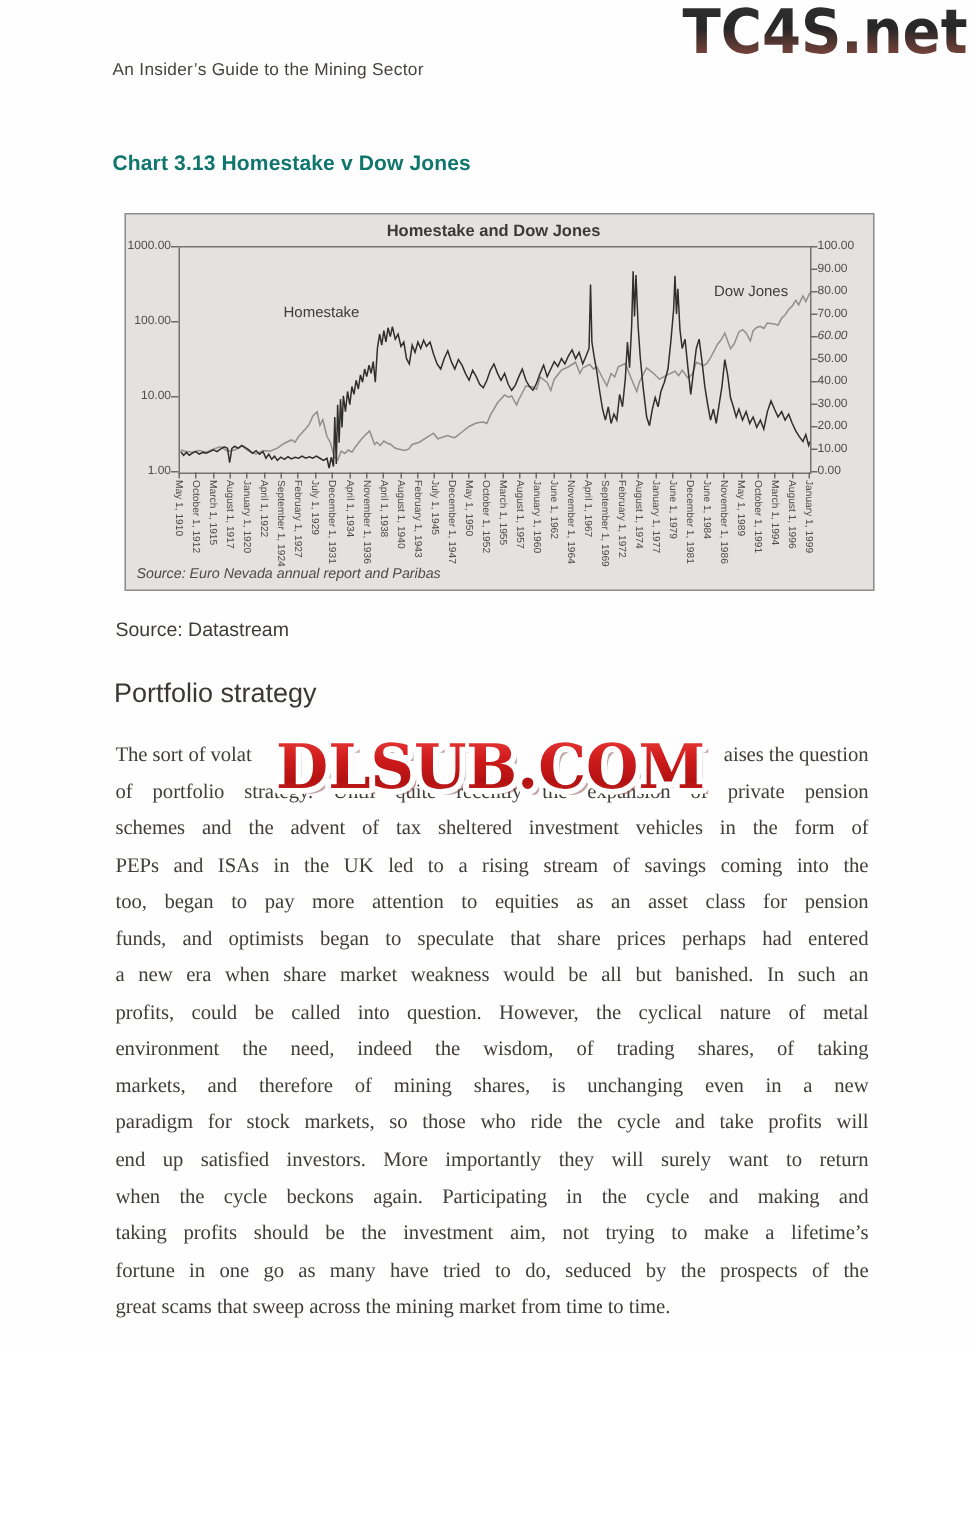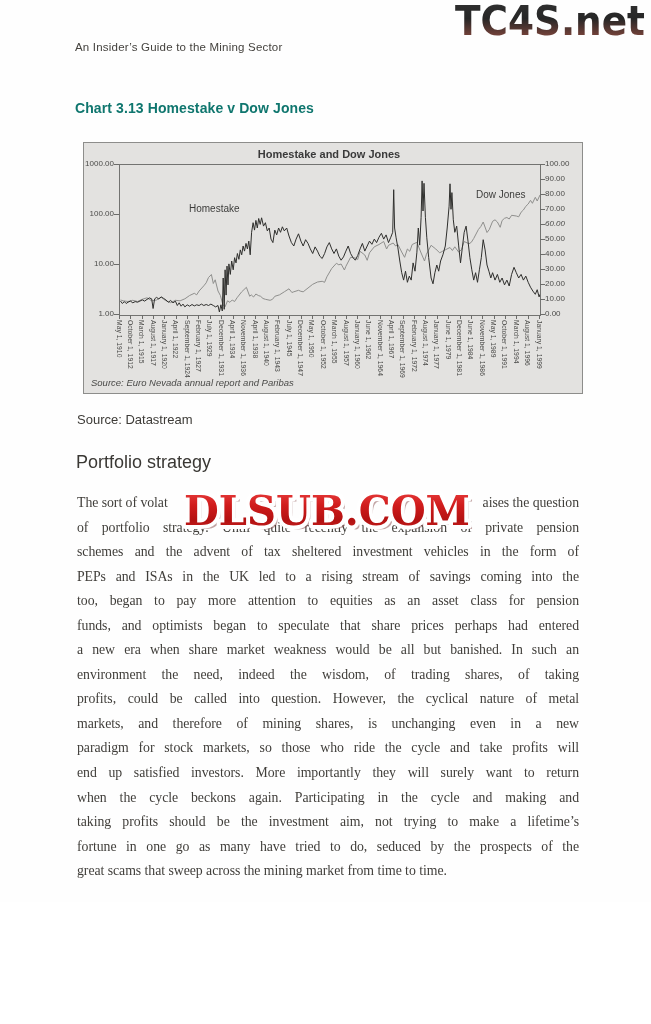--- a/index.html
+++ b/index.html
@@ -190,22 +190,22 @@
       <div class="pline split">
         <span>The sort of volat</span>
         <span>aises the question</span>
       </div>
       <div class="pline">of portfolio strategy. Until quite recently the expansion of private pension</div>
       <div class="pline">schemes and the advent of tax sheltered investment vehicles in the form of</div>
       <div class="pline">PEPs and ISAs in the UK led to a rising stream of savings coming into the</div>
       <div class="pline">too, began to pay more attention to equities as an asset class for pension</div>
       <div class="pline">funds, and optimists began to speculate that share prices perhaps had entered</div>
       <div class="pline">a new era when share market weakness would be all but banished. In such an</div>
+      <div class="pline">profits, could be called into question. However, the cyclical nature of metal</div>
       <div class="pline">environment the need, indeed the wisdom, of trading shares, of taking</div>
-      <div class="pline">profits, could be called into question. However, the cyclical nature of metal</div>
       <div class="pline">markets, and therefore of mining shares, is unchanging even in a new</div>
       <div class="pline">paradigm for stock markets, so those who ride the cycle and take profits will</div>
       <div class="pline">end up satisfied investors. More importantly they will surely want to return</div>
       <div class="pline">when the cycle beckons again. Participating in the cycle and making and</div>
       <div class="pline">taking profits should be the investment aim, not trying to make a lifetime’s</div>
       <div class="pline">fortune in one go as many have tried to do, seduced by the prospects of the</div>
       <div class="pline last">great scams that sweep across the mining market from time to time.</div>
     </div>
 
   <svg class="wm-center wm-serif" width="300" height="56">

